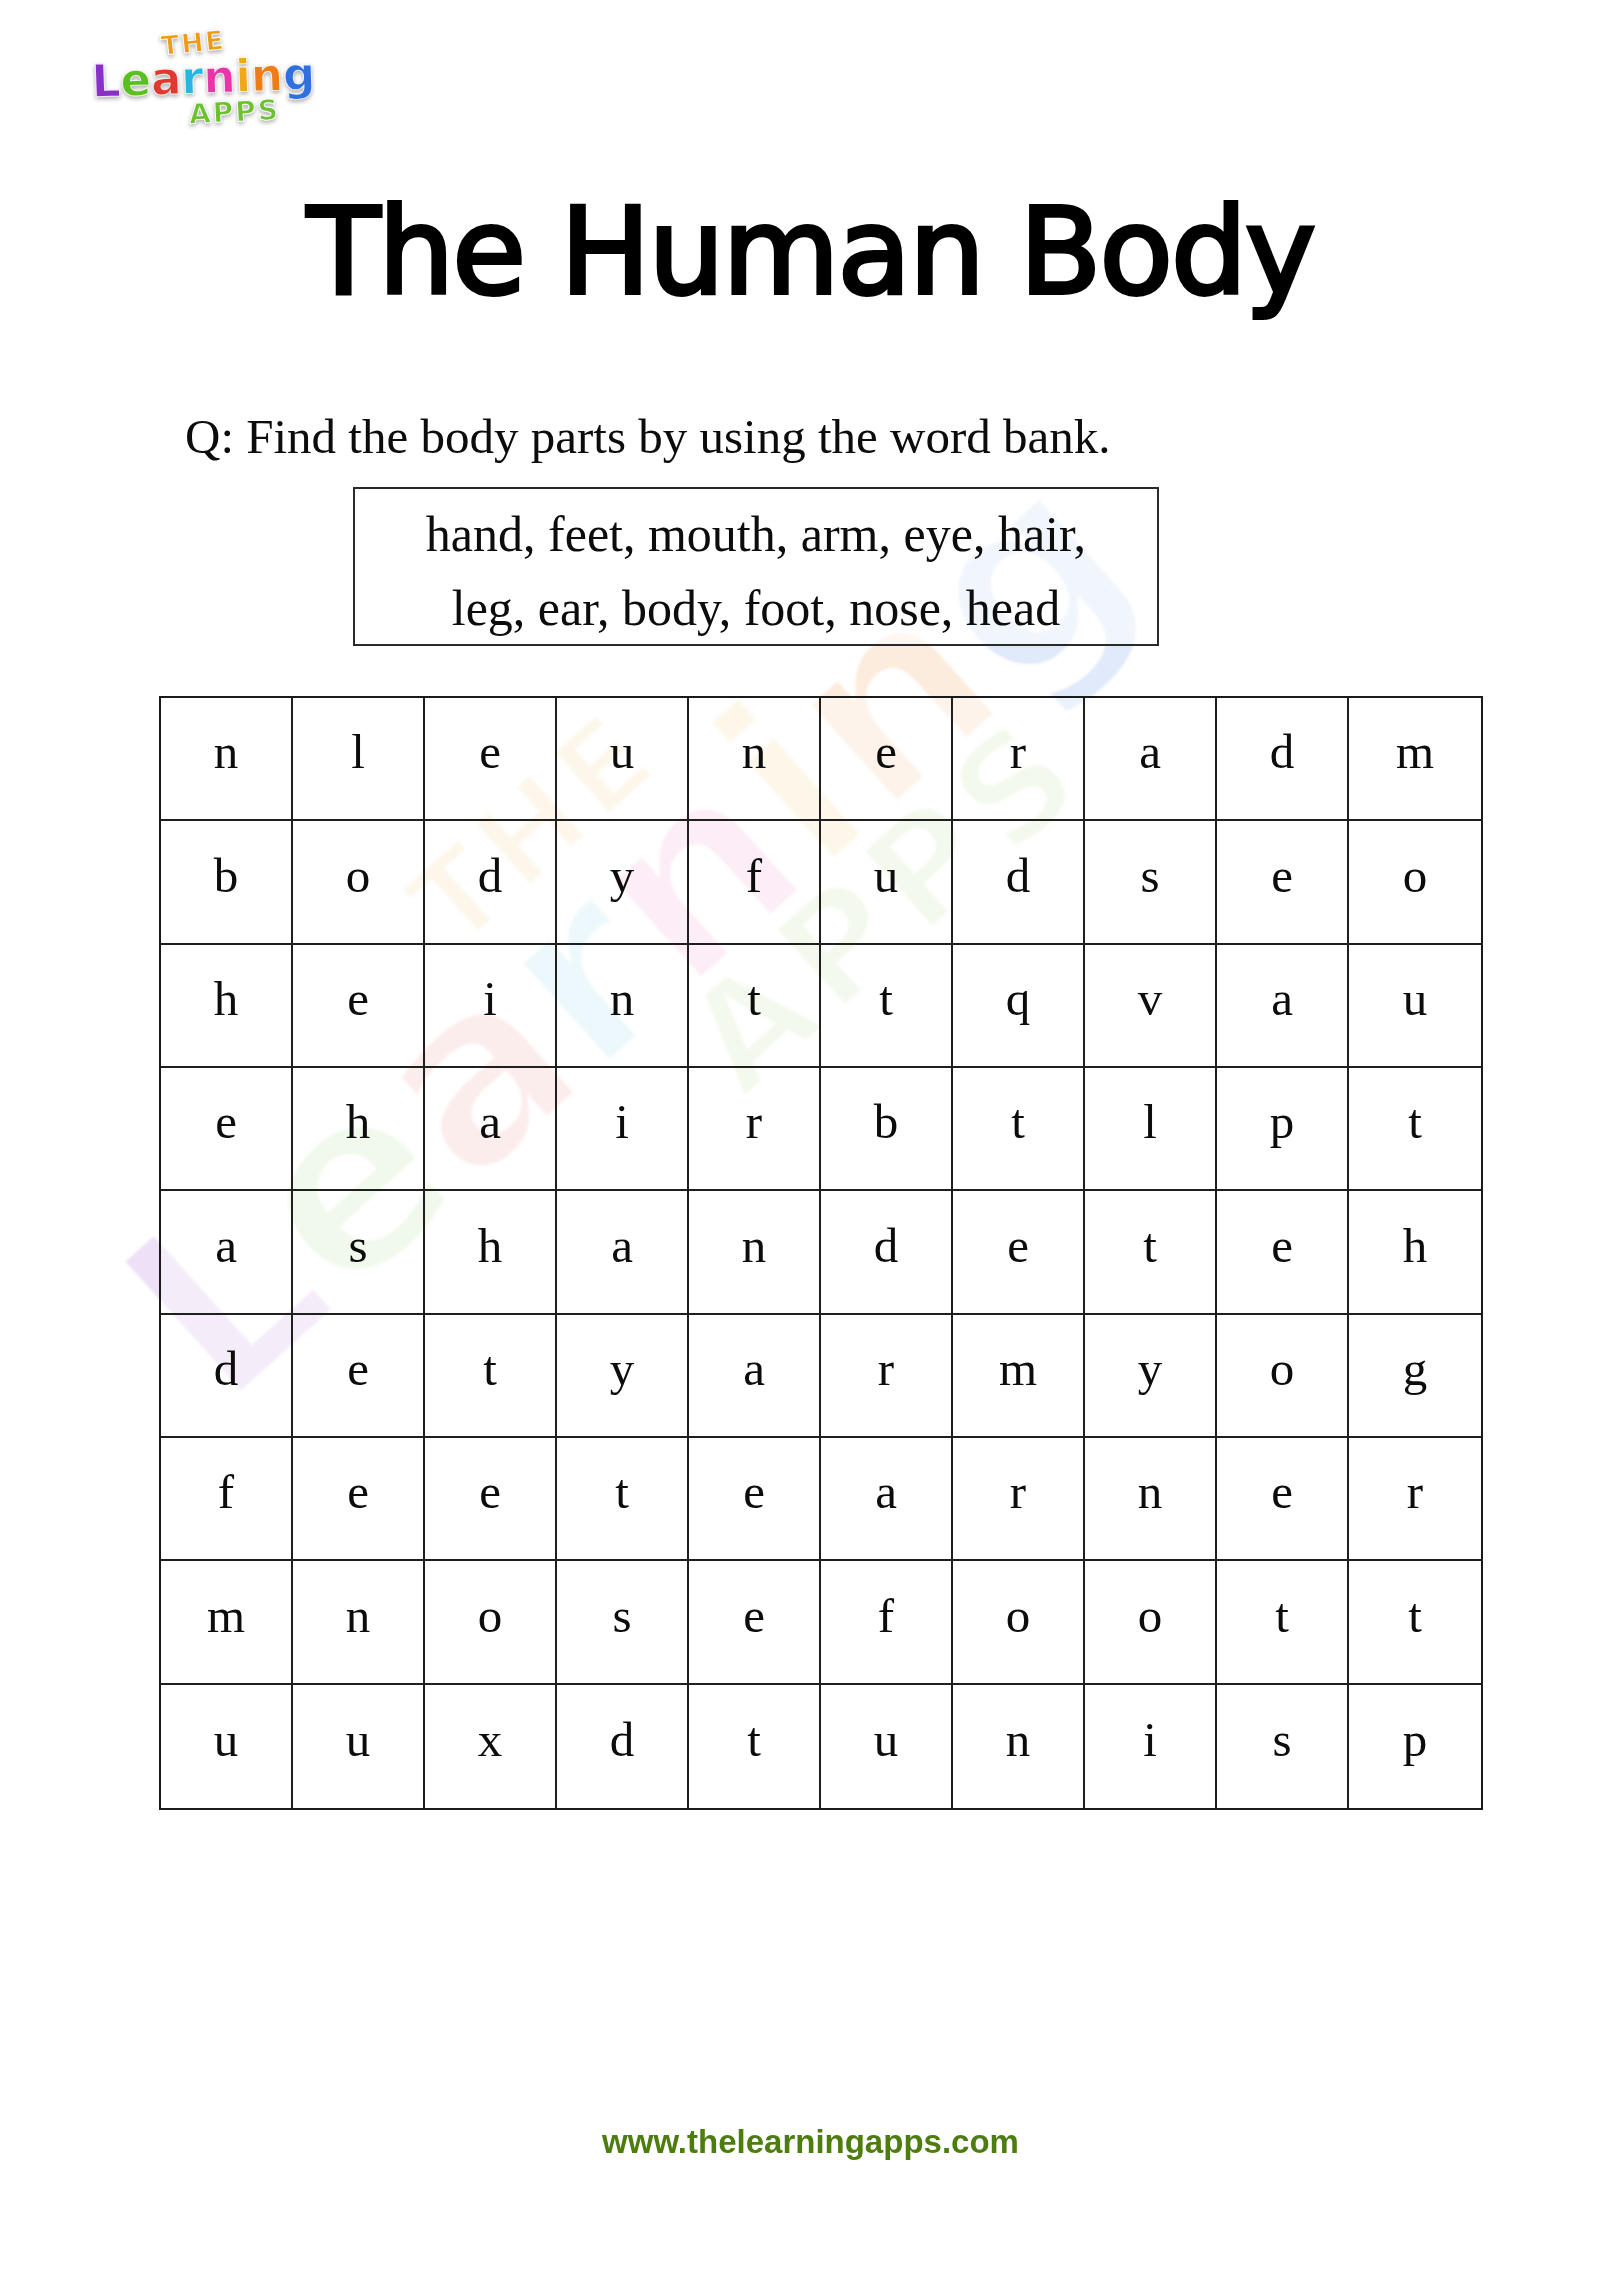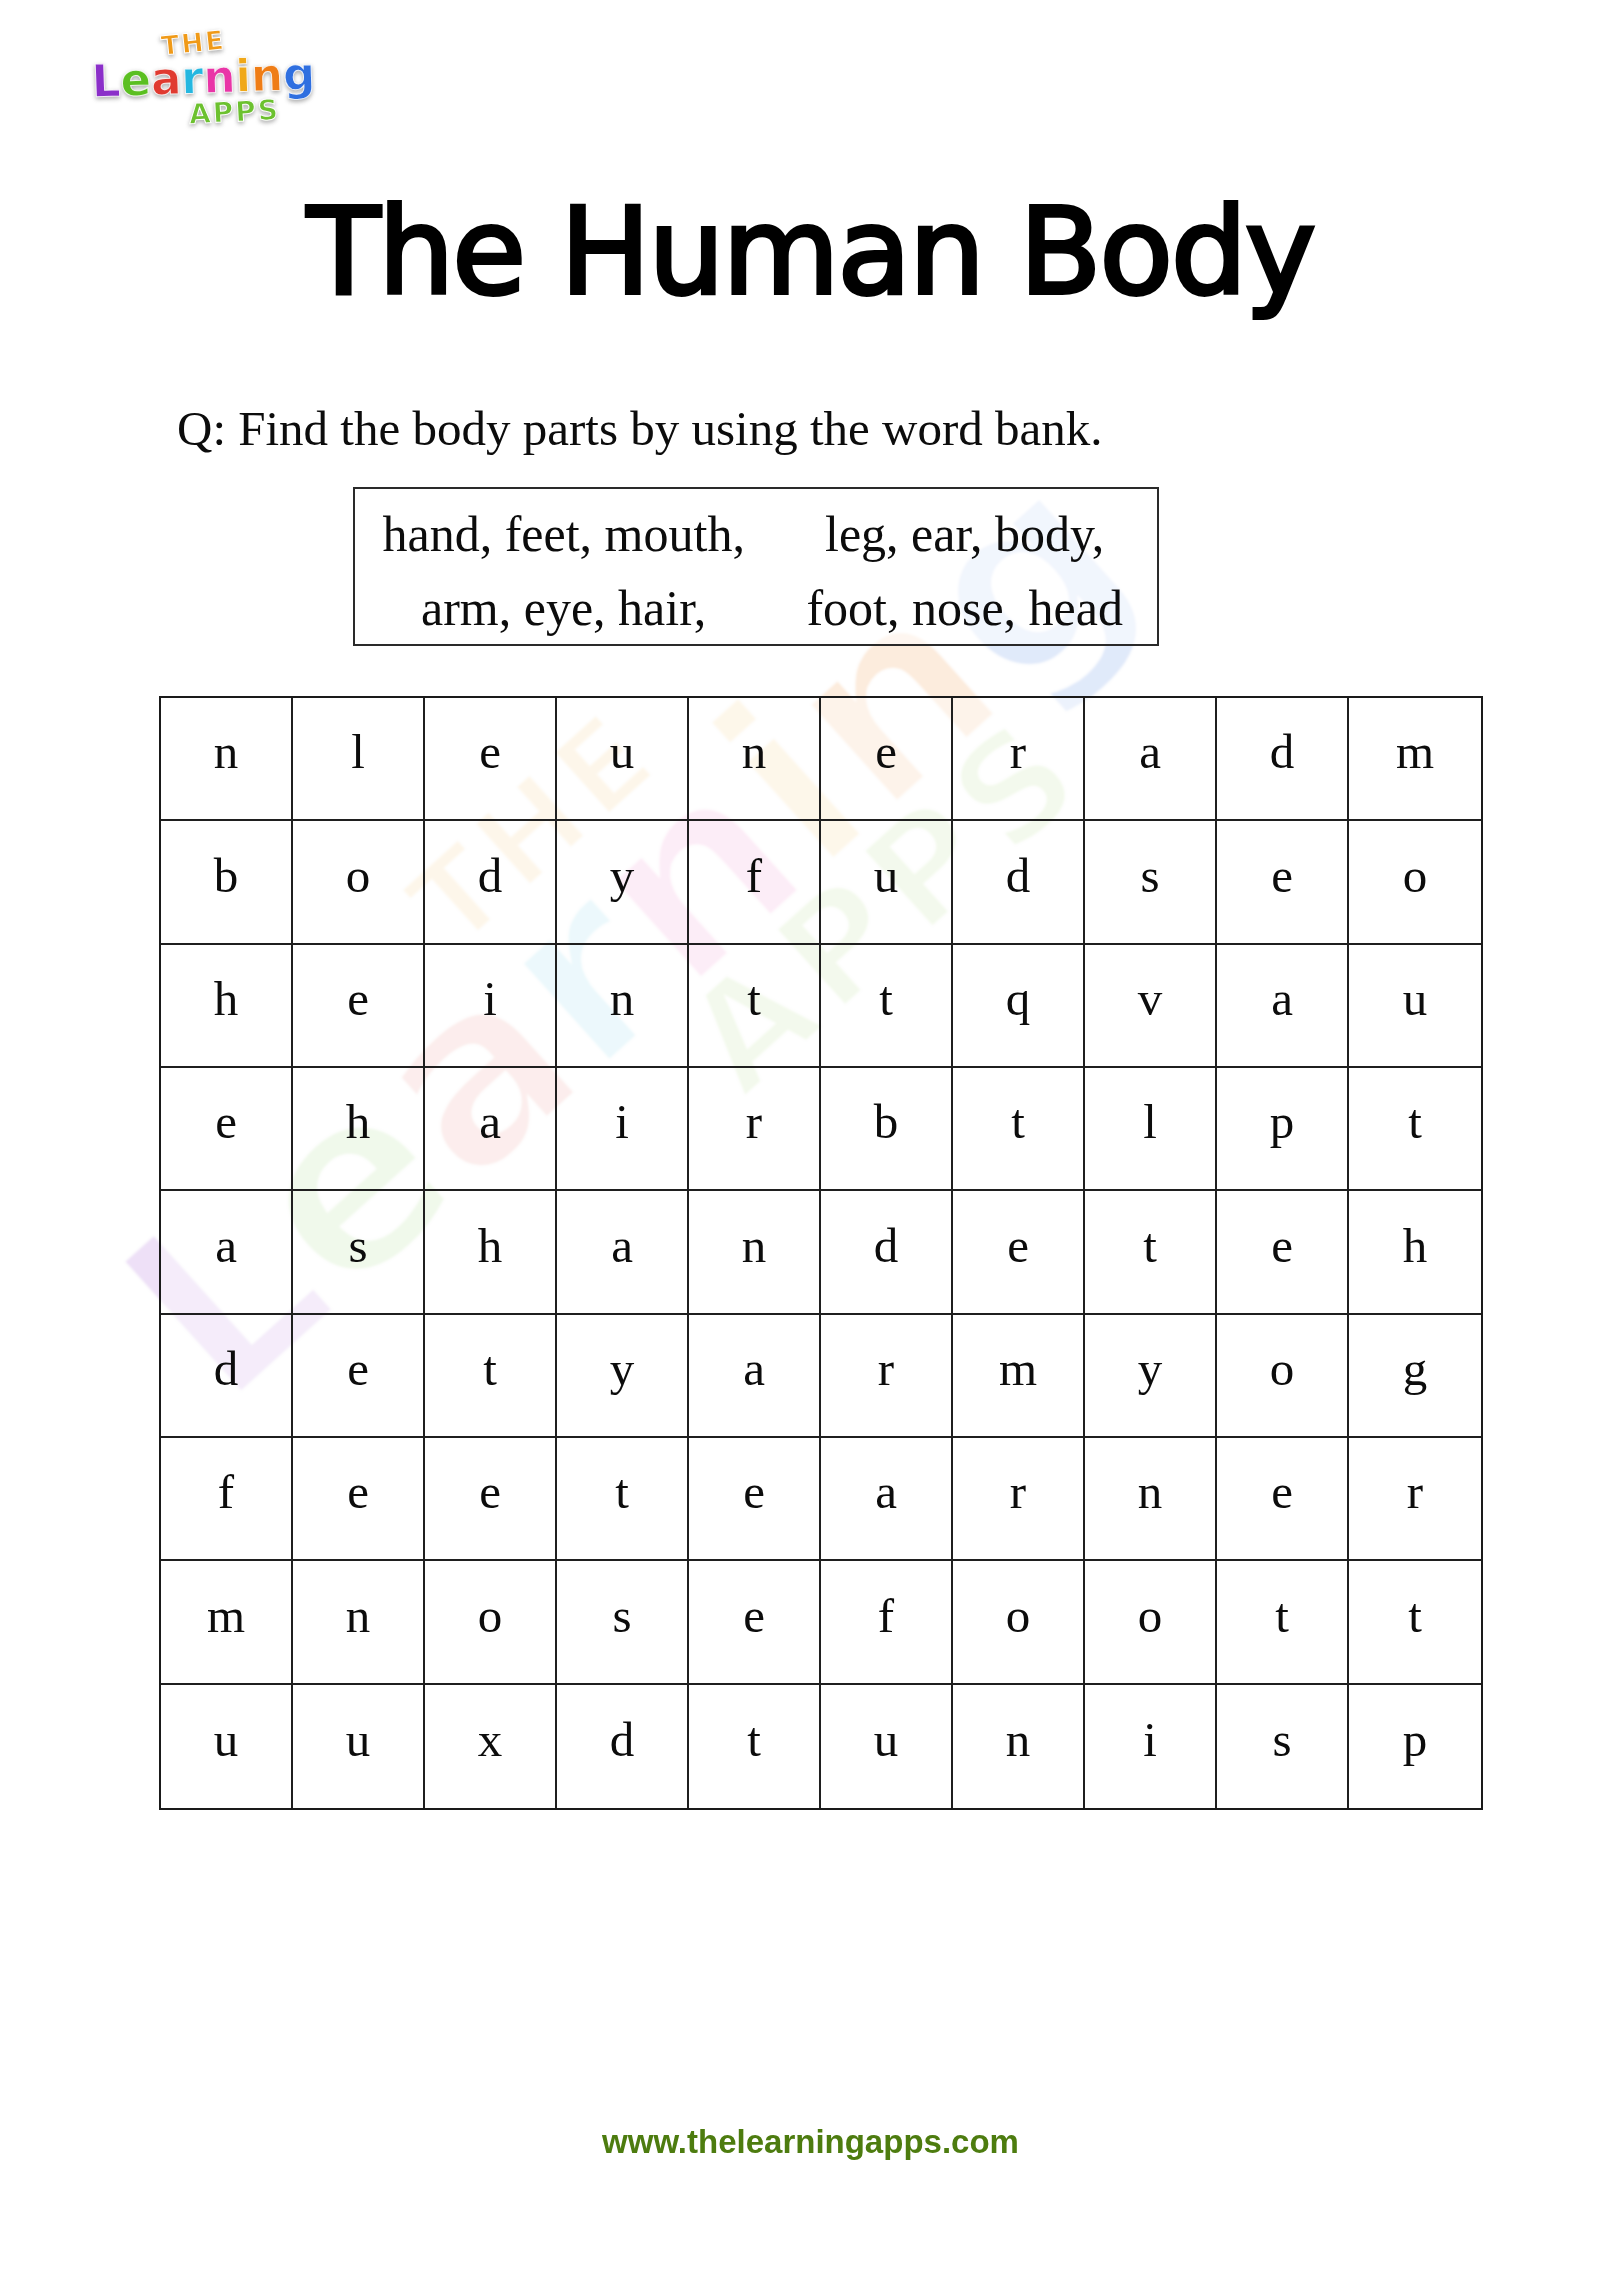--- a/index.html
+++ b/index.html
@@ -46,29 +46,29 @@
     position:absolute;left:0;top:182px;width:100%;
     text-align:center;margin:0;
     font-family:"DejaVu Sans", sans-serif;
     font-size:120px;font-weight:normal;
     letter-spacing:-2px;
     color:#000;
     -webkit-text-stroke:3.9px #000;
     z-index:2;
   }
   .question{
-    position:absolute;left:169px;top:392px;margin:8px;
+    position:absolute;left:169px;top:392px;margin:16px;
     font-size:49px;color:#0c0c0c;z-index:2;
   }
 
   
   .word-bank{
     position:absolute;left:353px;top:487px;width:806px;height:159px;
     border:2.9px solid #2a2a2a;background:rgba(255,255,255,.55);
-    display:flex;flex-direction:row;justify-content:flex-start;
+    display:flex;flex-direction:column;justify-content:flex-start;
     text-align:center;font-size:50px;line-height:74px;
     padding-top:7.8px;box-sizing:border-box;
     color:#0c0c0c;z-index:2;
   }
 
   
   .grid{
     position:absolute;left:159px;top:696px;
     width:1324px;height:1114px;
     border:2.9px solid #1a1a1a;

